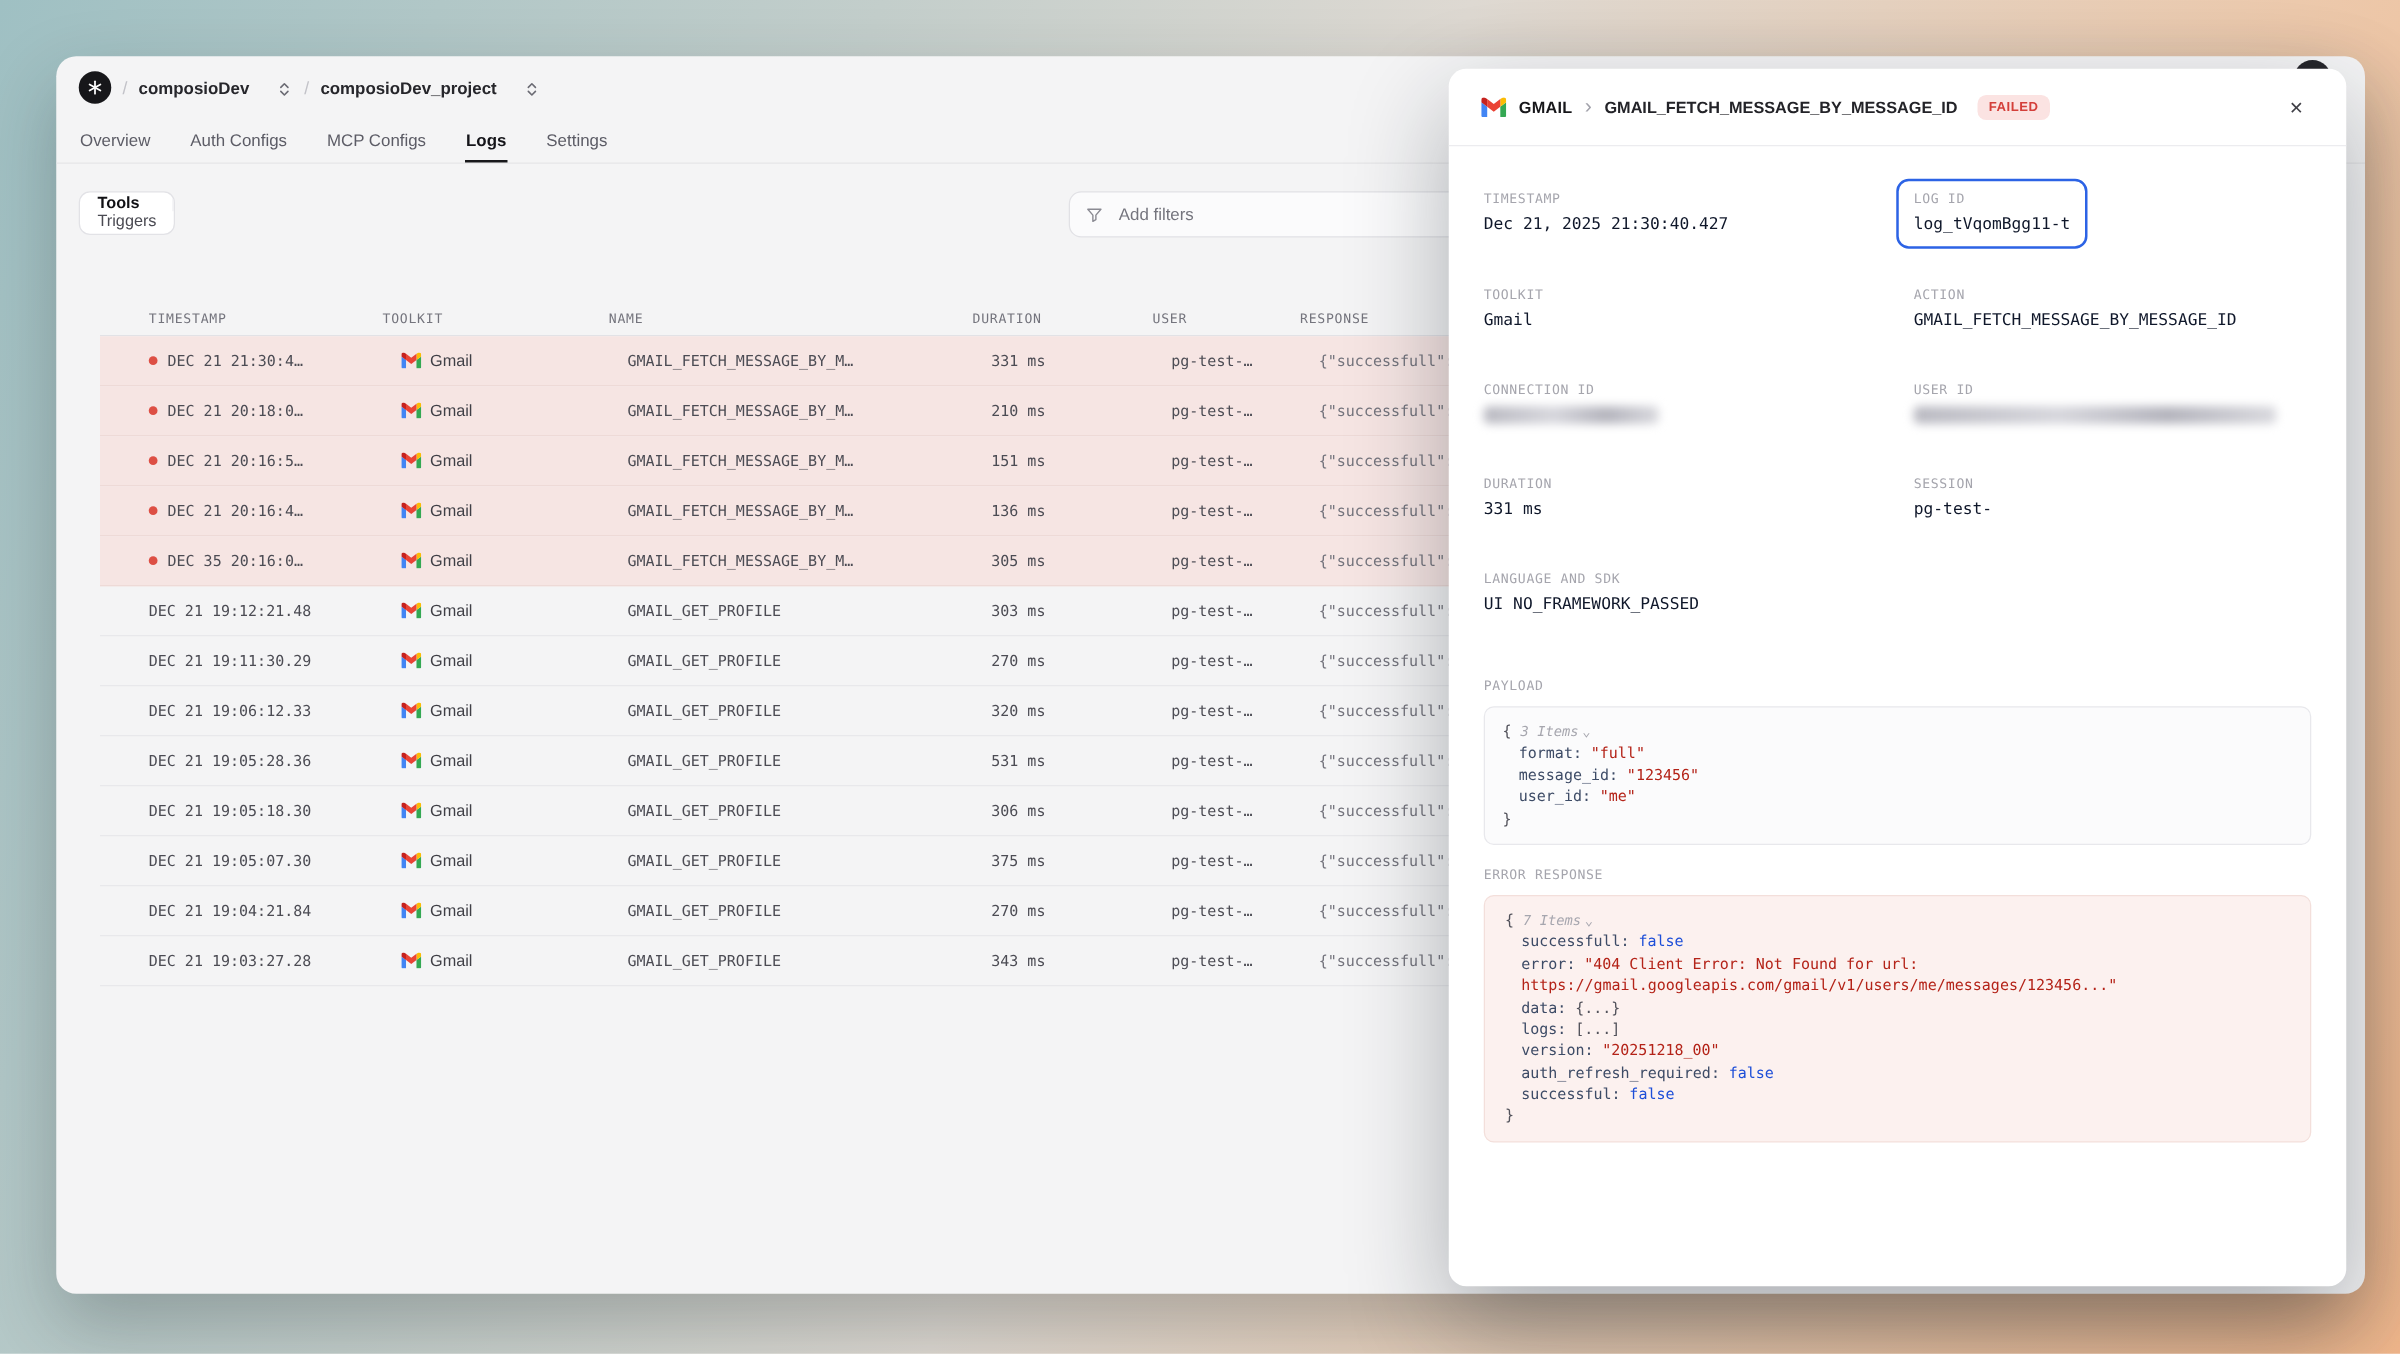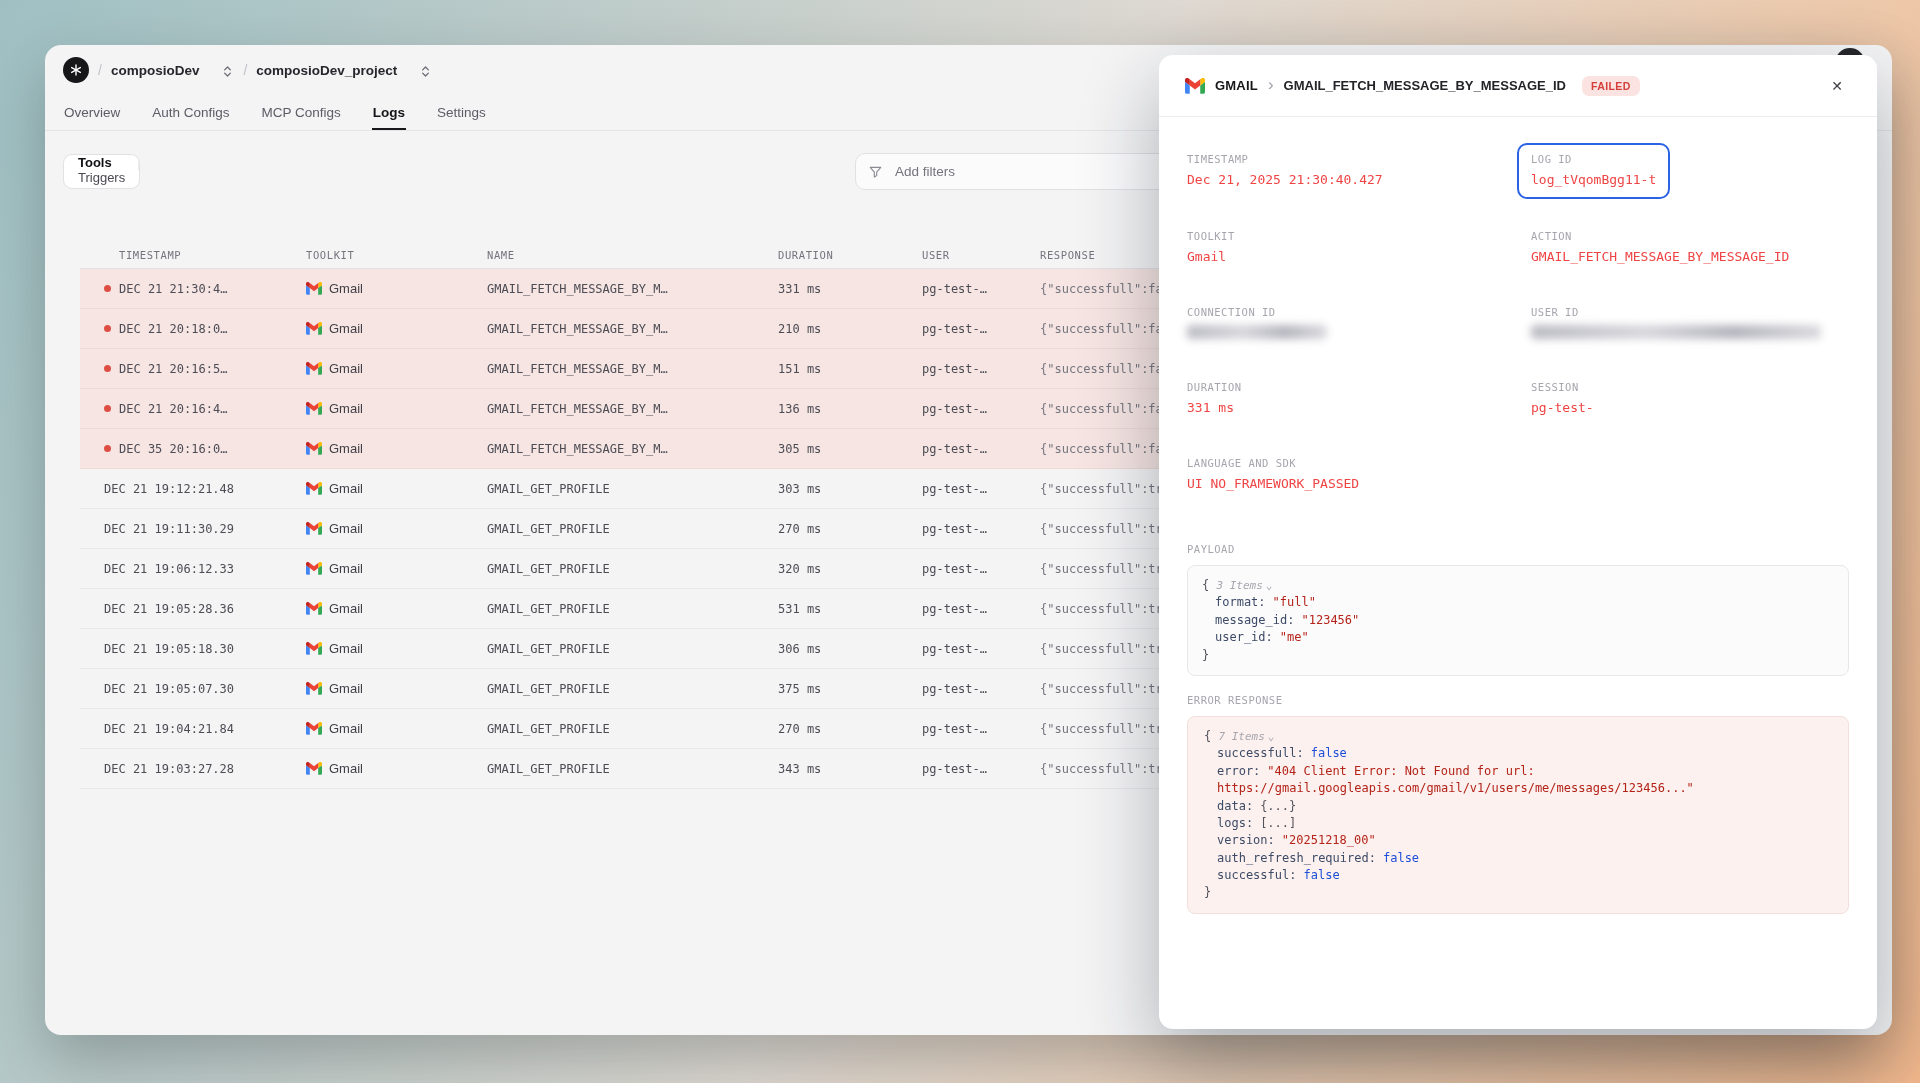--- a/index.html
+++ b/index.html
@@ -33,21 +33,21 @@
   .segment.active { font-weight:700; color:#101014; border-right:1px solid #ececef; }
   .filter-box { position:absolute; left:792px; top:0; width:430px; height:37px; border:1px solid #e1e1e5; border-radius:10px; background:#fbfbfc; display:flex; align-items:center; gap:12px; padding:0 12px; color:#74747d; font-size:13.5px; cursor:pointer; }
   .funnel { stroke:#8a8a92; fill:none; stroke-width:1.5; stroke-linejoin:round; }
 
   
   .log-table { position:absolute; top:196px; left:35px; width:1700px; }
   .thead,.trow { display:grid; grid-template-columns:226px 181px 291px 144px 118px 1fr; align-items:center; }
   .thead { height:28px; border-bottom:1px solid #e2e2e6; }
   .th { font-family:"DejaVu Sans Mono","Liberation Mono",monospace; font-size:10.5px; letter-spacing:.6px; color:#74747d; }
   .th-ts { padding-left:39px; }
-  .trow { height:40px; border-bottom:1px solid #e8e8eb; cursor:pointer; }
+  .trow { height:40px; border-bottom:1px solid #e8e8eb; cursor:pointer;padding-left:15px; }
   .trow.failed { background:#f6e5e3; border-bottom-color:#eedad7; }
   .td { font-family:"DejaVu Sans Mono","Liberation Mono",monospace; font-size:12px; color:#4c4c54; white-space:nowrap; overflow:hidden; }
   .td-ts { padding-left:24px; display:flex; align-items:center; }
   .dot { display:none; width:7px; height:7px; border-radius:50%; background:#dd4f44; margin-right:8px; flex:0 0 auto; }
   .failed .dot { display:inline-block; }
   .td-tk { display:flex; align-items:center; gap:7px; font-family:"Liberation Sans",sans-serif; font-size:13px; color:#3f3f46; }
   .td-resp { color:#74747d; }
 
   
   .avatar { position:absolute; left:1835px; top:48px; width:30px; height:30px; border-radius:50%; background:#26262b; z-index:5; cursor:pointer; }
@@ -55,21 +55,21 @@
   .panel-header { height:62px; display:flex; align-items:center; gap:10px; padding:0 26px; border-bottom:1px solid #ececef; }
   .hdr-toolkit { font-size:13px; font-weight:700; letter-spacing:.2px; color:#17171a; }
   .hdr-chev { color:#a1a1aa; font-size:17px; line-height:1; margin-top:-2px; }
   .hdr-action { font-size:13px; font-weight:600; color:#232328; }
   .badge-failed { background:#fbe3e2; color:#d43f3a; font-size:10.5px; font-weight:700; letter-spacing:.4px; padding:4px 9px; border-radius:7px; margin-left:6px; }
   .close-btn { margin-left:auto; width:28px; height:28px; display:flex; align-items:center; justify-content:center; font-size:14px; color:#3f3f46; cursor:pointer; border-radius:6px; }
 
   .panel-body { padding:36px 28px 0; }
   .fields { display:grid; grid-template-columns:1fr 1fr; column-gap:26px; row-gap:42px; }
   .flabel { font-family:"DejaVu Sans Mono","Liberation Mono",monospace; font-size:10.5px; letter-spacing:.5px; color:#a5a5ad; margin-bottom:7px; }
-  .fvalue { font-family:"DejaVu Sans Mono","Liberation Mono",monospace; font-size:13px; color:#ef4444; }
+  .fvalue { font-family:"DejaVu Sans Mono","Liberation Mono",monospace; font-size:13px; color:#0f172a; }
   .logid-box { display:inline-block; border:2px solid #2c63e5; border-radius:10px; padding:8px 12px 10px; margin:-10px 0 -12px -14px; }
   .blur-bar { height:14px; border-radius:4px; margin-top:2px; filter:blur(4px); background:linear-gradient(90deg,#b9b9c1,#d6d6dc 40%,#b3b3bc 70%,#d9d9de); }
   .blur-sm { width:140px; }
   .blur-lg { width:290px; }
 
   .section { margin-top:52px; }
   .section + .section { margin-top:18px; }
   .slabel { font-family:"DejaVu Sans Mono","Liberation Mono",monospace; font-size:10.5px; letter-spacing:.5px; color:#a5a5ad; margin-bottom:10px; }
   .code { border-radius:8px; padding:11px 14px; font-family:"DejaVu Sans Mono","Liberation Mono",monospace; font-size:12px; line-height:1.45; }
   .code.payload { background:#fbfbfc; border:1px solid #e8e8ec; }

